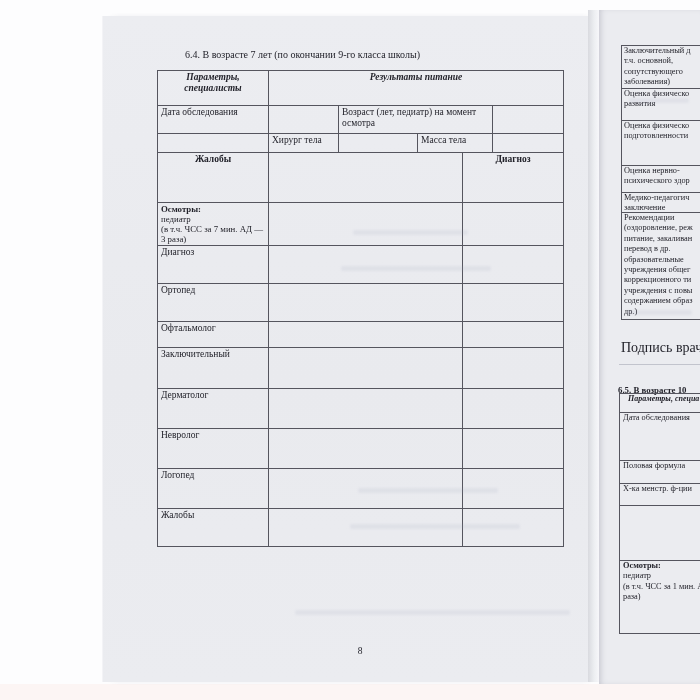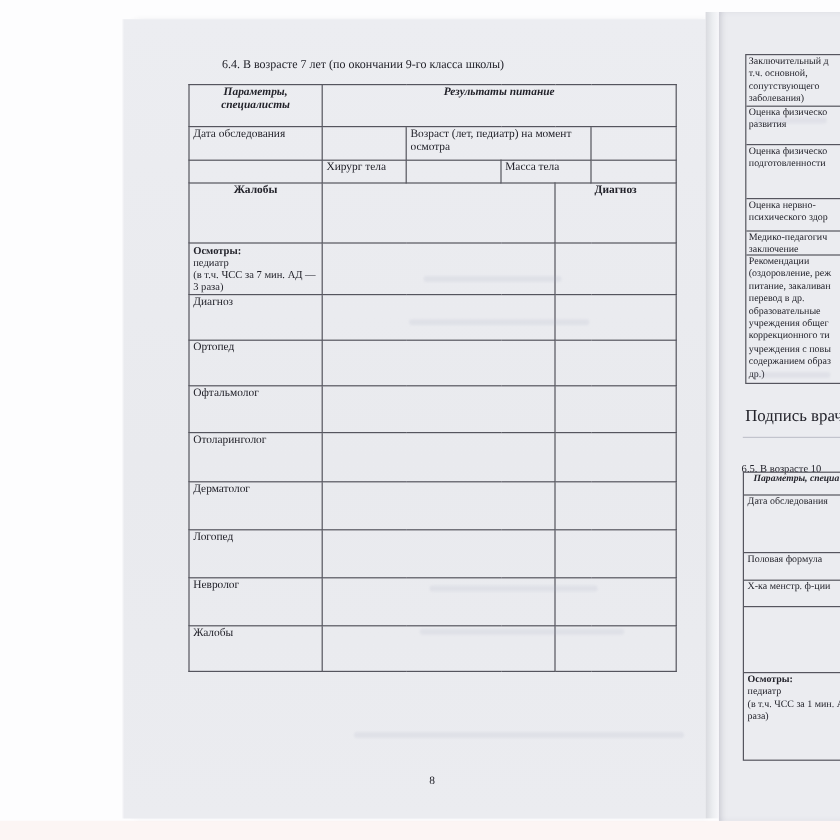--- a/index.html
+++ b/index.html
@@ -39,21 +39,21 @@
   .bc{font-weight:bold;text-align:center;}
   .small{font-size:8.8px;line-height:10px;white-space:nowrap;}
   .lp-pagenum{position:absolute;left:200px;top:630px;width:114px;text-align:center;font-size:9.5px;}
   
   .rp-line{font-size:8.3px;line-height:10.4px;white-space:nowrap;}
   .rt{position:absolute;left:22px;top:35px;width:160px;border:1px solid #55555e;}
   .rt .rrow{border-bottom:1px solid #55555e;padding:0 2px;overflow:hidden;box-sizing:border-box;}
   .rt .rrow:last-child{border-bottom:none;}
   .rp-sig{position:absolute;left:22px;top:330px;font-size:14px;white-space:nowrap;text-align:right;}
   .rp-sigline{position:absolute;left:20px;top:354px;width:85px;border-top:1px solid #c2c4cd;}
-  .rp-sec{position:absolute;left:19px;top:375px;font-size:8.8px;white-space:nowrap;}
+  .rp-sec{position:absolute;left:19px;top:375px;font-size:8.8px;white-space:nowrap;font-weight:bold;}
   .rt2{position:absolute;left:20px;top:383px;width:160px;border:1px solid #55555e;}
   .rt2 .rrow{border-bottom:1px solid #55555e;padding:0 3px;overflow:hidden;box-sizing:border-box;}
   .rt2 .rrow:last-child{border-bottom:none;}
   .bold{font-weight:bold;}
   .bi{font-weight:bold;font-style:italic;}
   .alignr{text-align:right;padding-right:5px;}
   
   .ghost{position:absolute;height:5px;border-radius:2px;background:#9aa0b8;opacity:.13;filter:blur(1px);}
 </style>
 </head>
@@ -110,42 +110,42 @@
     <tr style="height:38px">
       <td>Диагноз</td>
       <td colspan="3"></td>
       <td colspan="2"></td>
     </tr>
     <tr style="height:38px">
       <td>Ортопед</td>
       <td colspan="3"></td>
       <td colspan="2"></td>
     </tr>
-    <tr style="height:39px">
+    <tr style="height:26px">
       <td>Офтальмолог</td>
       <td colspan="3"></td>
       <td colspan="2"></td>
     </tr>
     <tr style="height:41px">
-      <td>Отоларинголог</td>
+      <td>Заключительный</td>
       <td colspan="3"></td>
       <td colspan="2"></td>
     </tr>
     <tr style="height:40px">
       <td>Дерматолог</td>
       <td colspan="3"></td>
       <td colspan="2"></td>
     </tr>
     <tr style="height:40px">
+      <td>Невролог</td>
+      <td colspan="3"></td>
+      <td colspan="2"></td>
+    </tr>
+    <tr style="height:40px">
       <td>Логопед</td>
-      <td colspan="3"></td>
-      <td colspan="2"></td>
-    </tr>
-    <tr style="height:40px">
-      <td>Невролог</td>
       <td colspan="3"></td>
       <td colspan="2"></td>
     </tr>
     <tr style="height:38px">
       <td>Жалобы</td>
       <td colspan="3"></td>
       <td colspan="2"></td>
     </tr>
   </tbody>
     </table>

